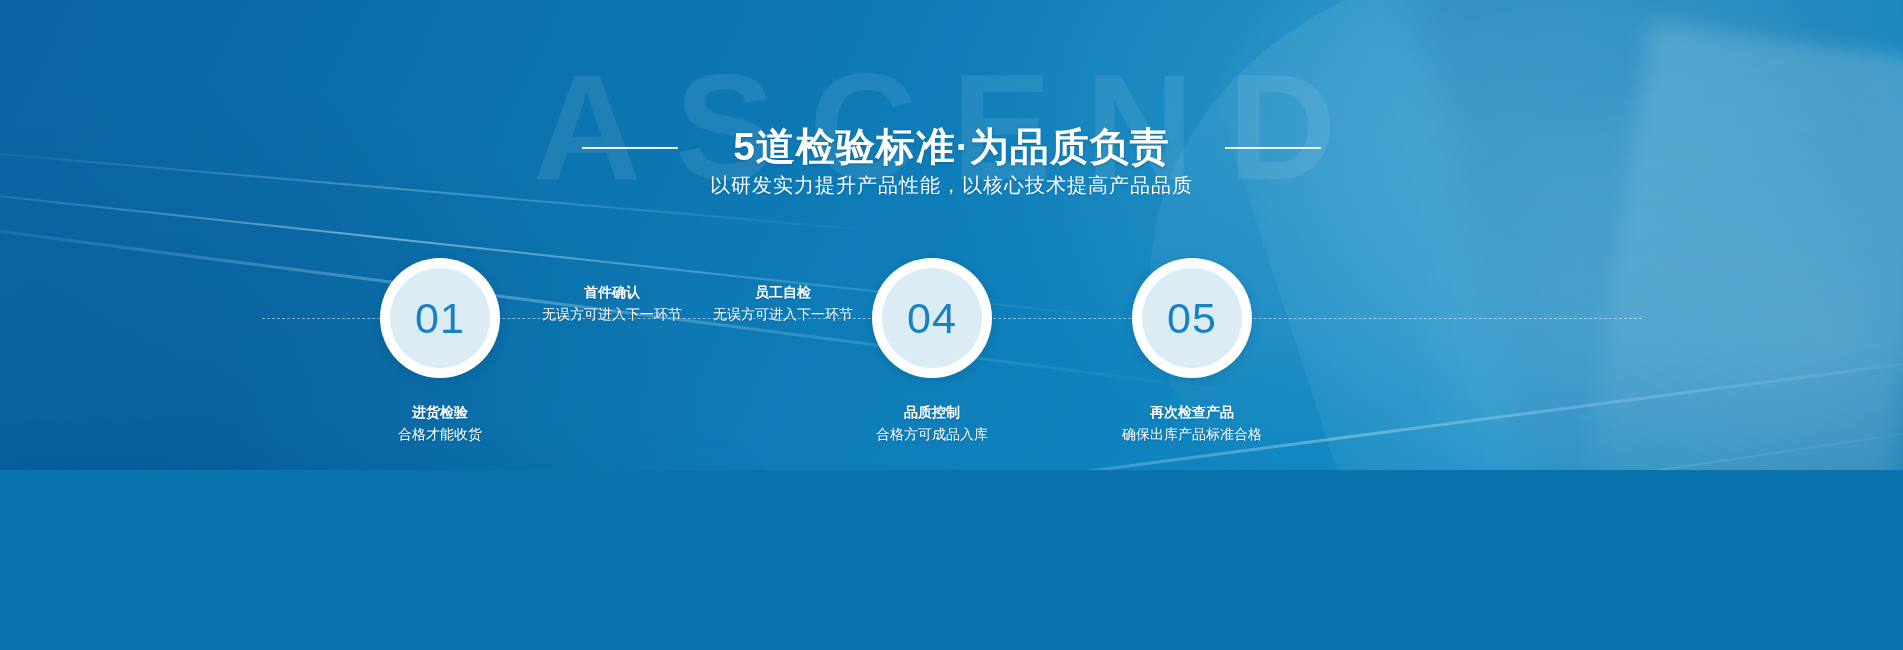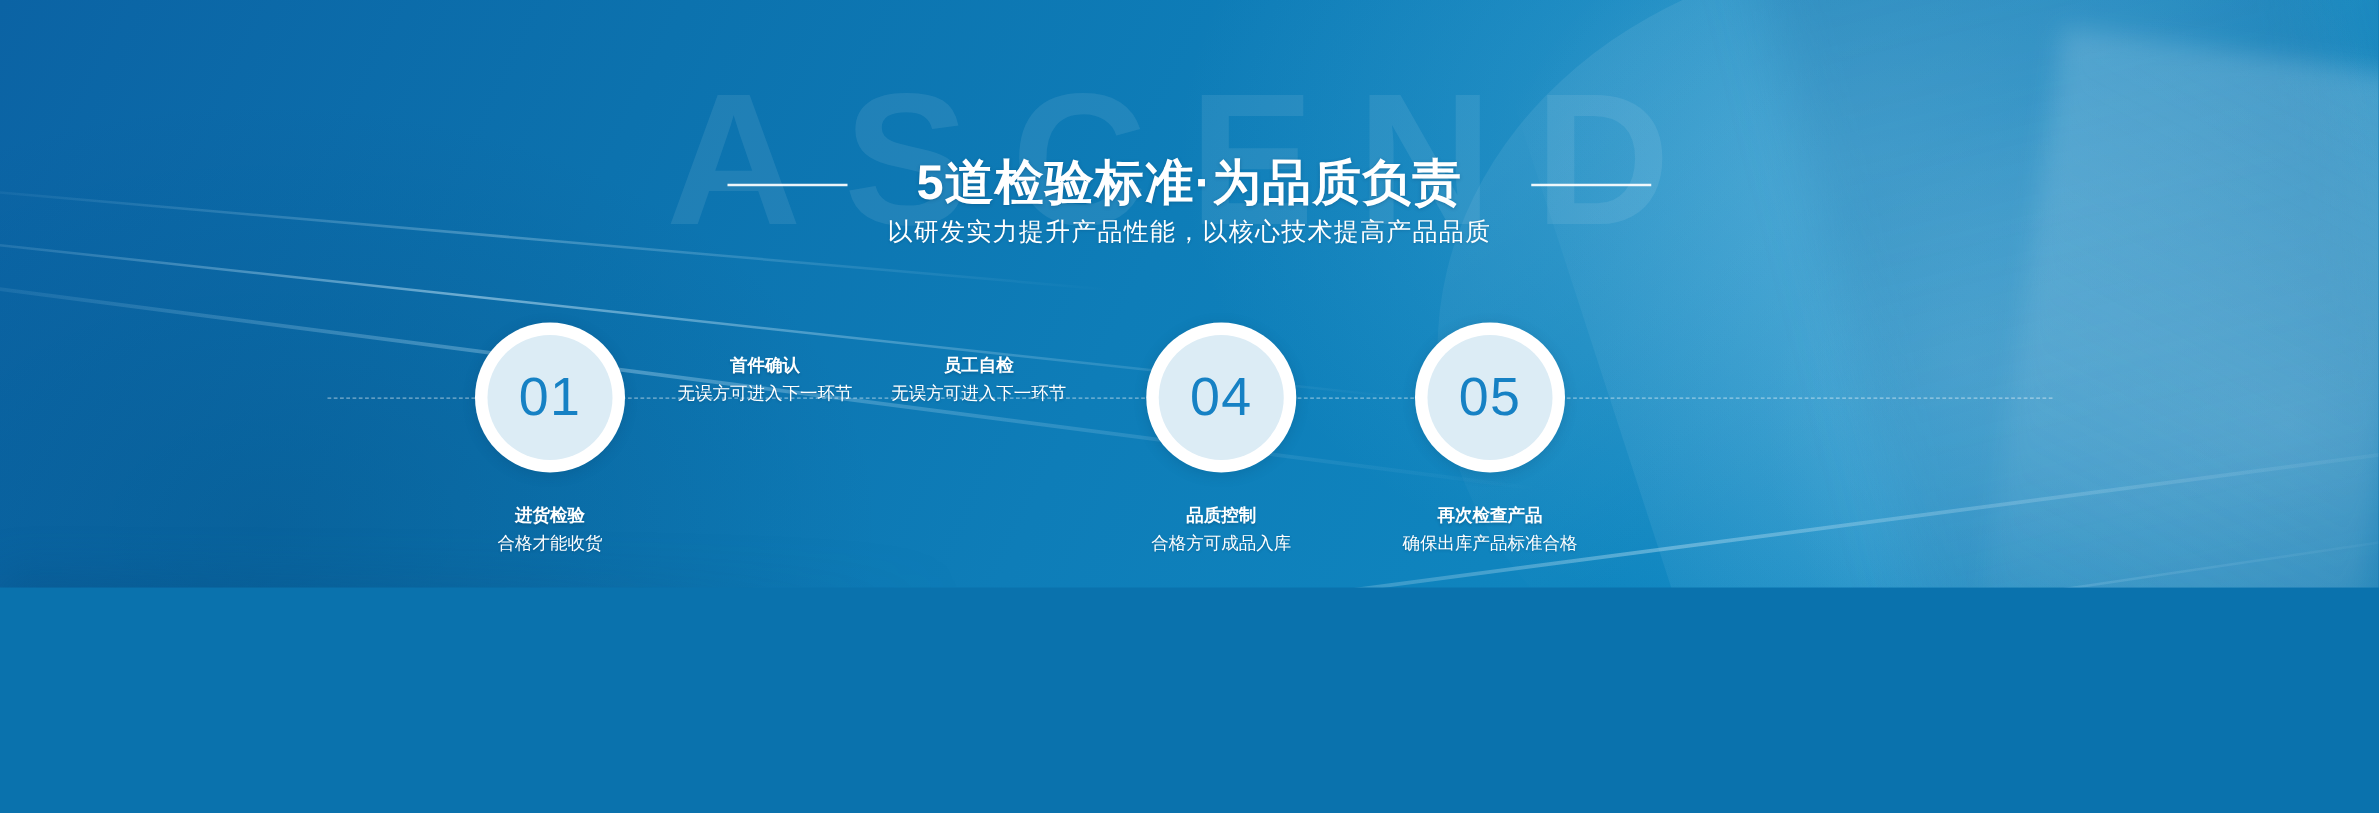--- a/index.html
+++ b/index.html
@@ -136,21 +136,21 @@
           <div class="l1">首件确认</div>
           <div class="l2">无误方可进入下一环节</div>
         </div>
       </div>
       <div class="step" style="left: 783px;">
         <div class="caption">
           <div class="l1">员工自检</div>
           <div class="l2">无误方可进入下一环节</div>
         </div>
       </div>
-      <div class="step" style="left: 977px;">
+      <div class="step" style="left: 932px;">
         <div class="circle">
           <div class="inner">
             <span class="num">04</span>
           </div>
         </div>
         <div class="caption">
           <div class="l1">品质控制</div>
           <div class="l2">合格方可成品入库</div>
         </div>
       </div>

